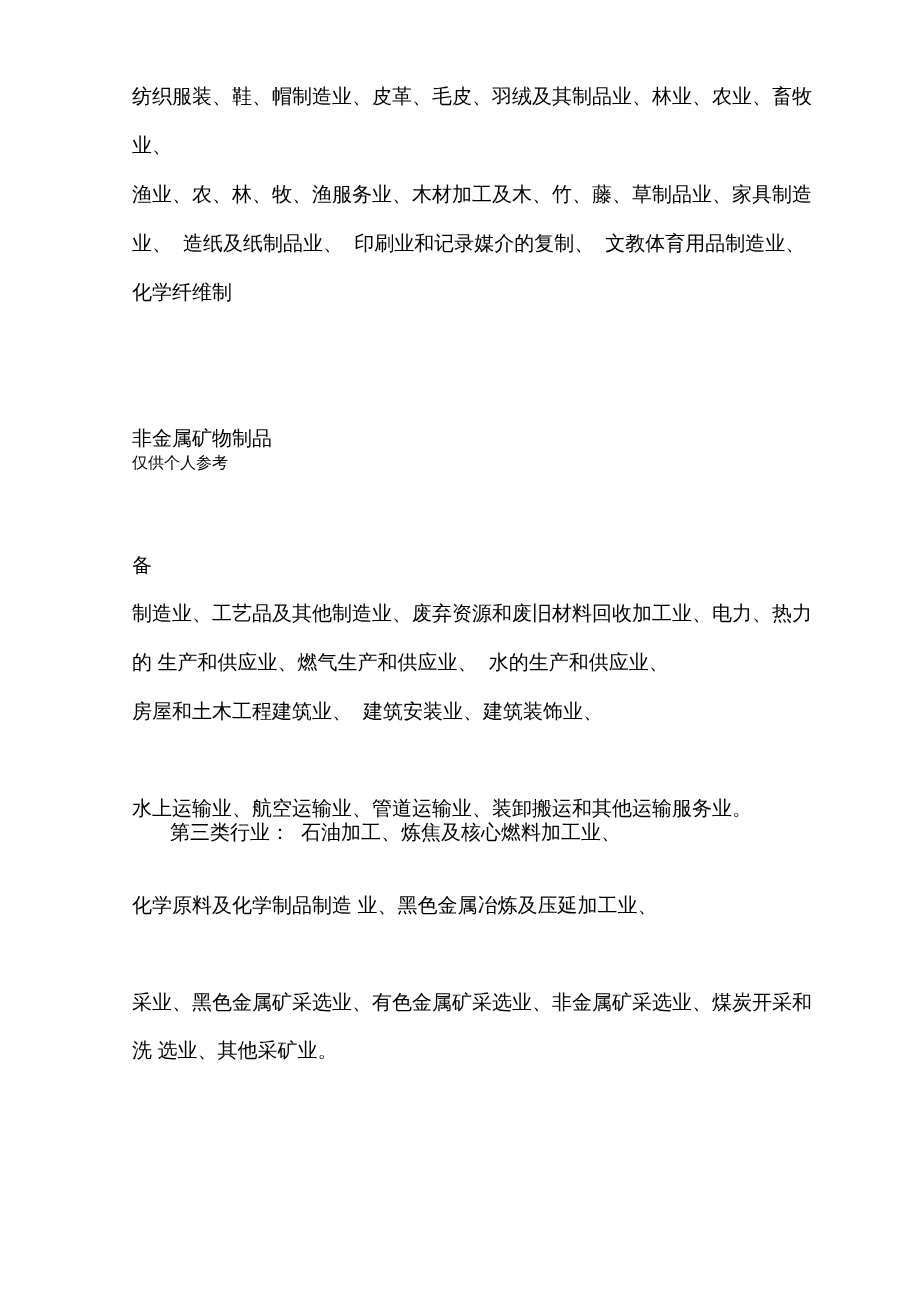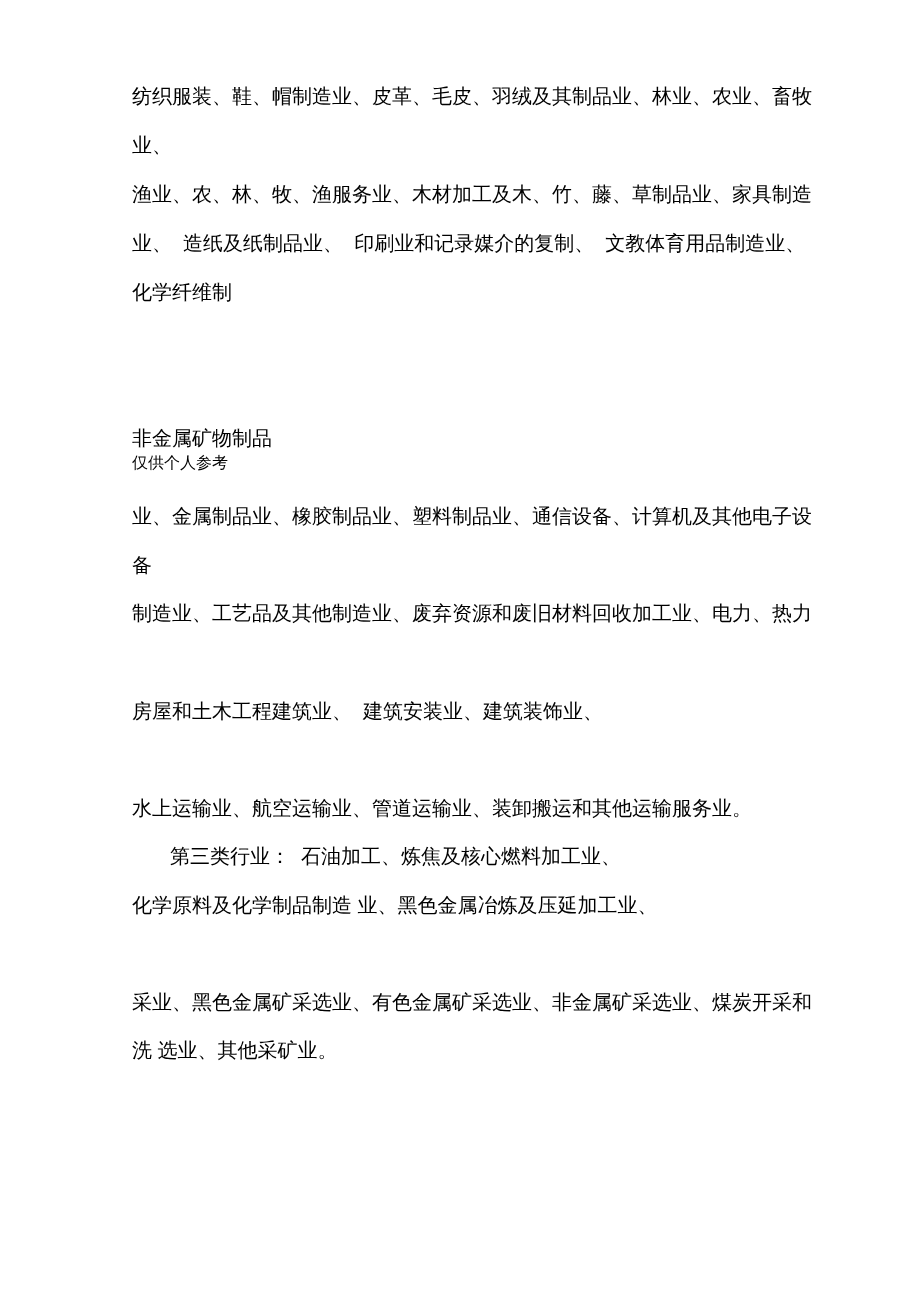--- a/index.html
+++ b/index.html
@@ -36,22 +36,22 @@
 <body>
 
 <div class="page">
   <div class="line" style="top:84px">纺织服装、鞋、帽制造业、皮革、毛皮、羽绒及其制品业、林业、农业、畜牧</div>
   <div class="line" style="top:133px">业、</div>
   <div class="line" style="top:182px">渔业、农、林、牧、渔服务业、木材加工及木、竹、藤、草制品业、家具制造</div>
   <div class="line" style="top:231px">业、  造纸及纸制品业、  印刷业和记录媒介的复制、  文教体育用品制造业、</div>
   <div class="line" style="top:280px">化学纤维制</div>
   <div class="line" style="top:426px">非金属矿物制品</div>
   <div class="line small" style="top:454px">仅供个人参考</div>
-  <div class="line" style="top:504px">业、金属制品业、橡胶制品业、塑料制品业、通信设备、计算机及其他电子设</div>
   <div class="line" style="top:553px">备</div>
   <div class="line" style="top:601px">制造业、工艺品及其他制造业、废弃资源和废旧材料回收加工业、电力、热力</div>
+  <div class="line" style="top:650px">的 生产和供应业、燃气生产和供应业、  水的生产和供应业、</div>
   <div class="line" style="top:699px">房屋和土木工程建筑业、  建筑安装业、建筑装饰业、</div>
   <div class="line" style="top:796px">水上运输业、航空运输业、管道运输业、装卸搬运和其他运输服务业。</div>
-  <div class="line indent" style="top:844px">第三类行业：  石油加工、炼焦及核心燃料加工业、</div>
+  <div class="line indent" style="top:820px">第三类行业：  石油加工、炼焦及核心燃料加工业、</div>
   <div class="line" style="top:893px">化学原料及化学制品制造 业、黑色金属冶炼及压延加工业、</div>
   <div class="line" style="top:1038px">洗 选业、其他采矿业。</div>
   <div class="line" style="top:990px">采业、黑色金属矿采选业、有色金属矿采选业、非金属矿采选业、煤炭开采和</div>
 </div>
 
 </body></html>

